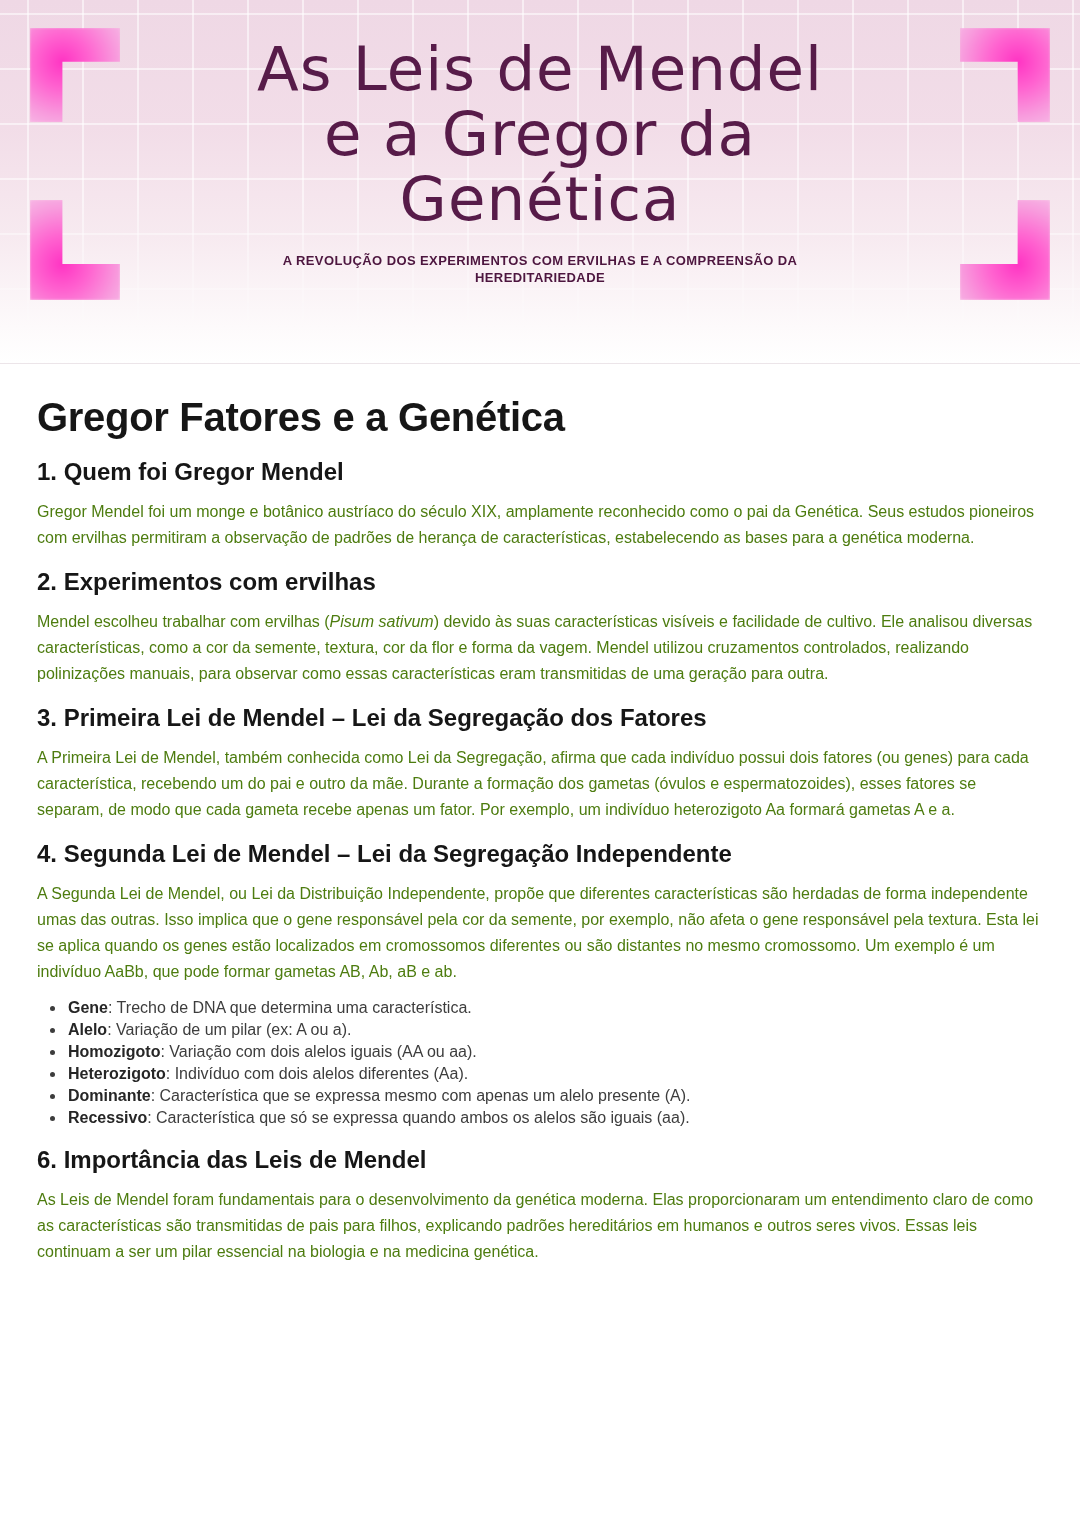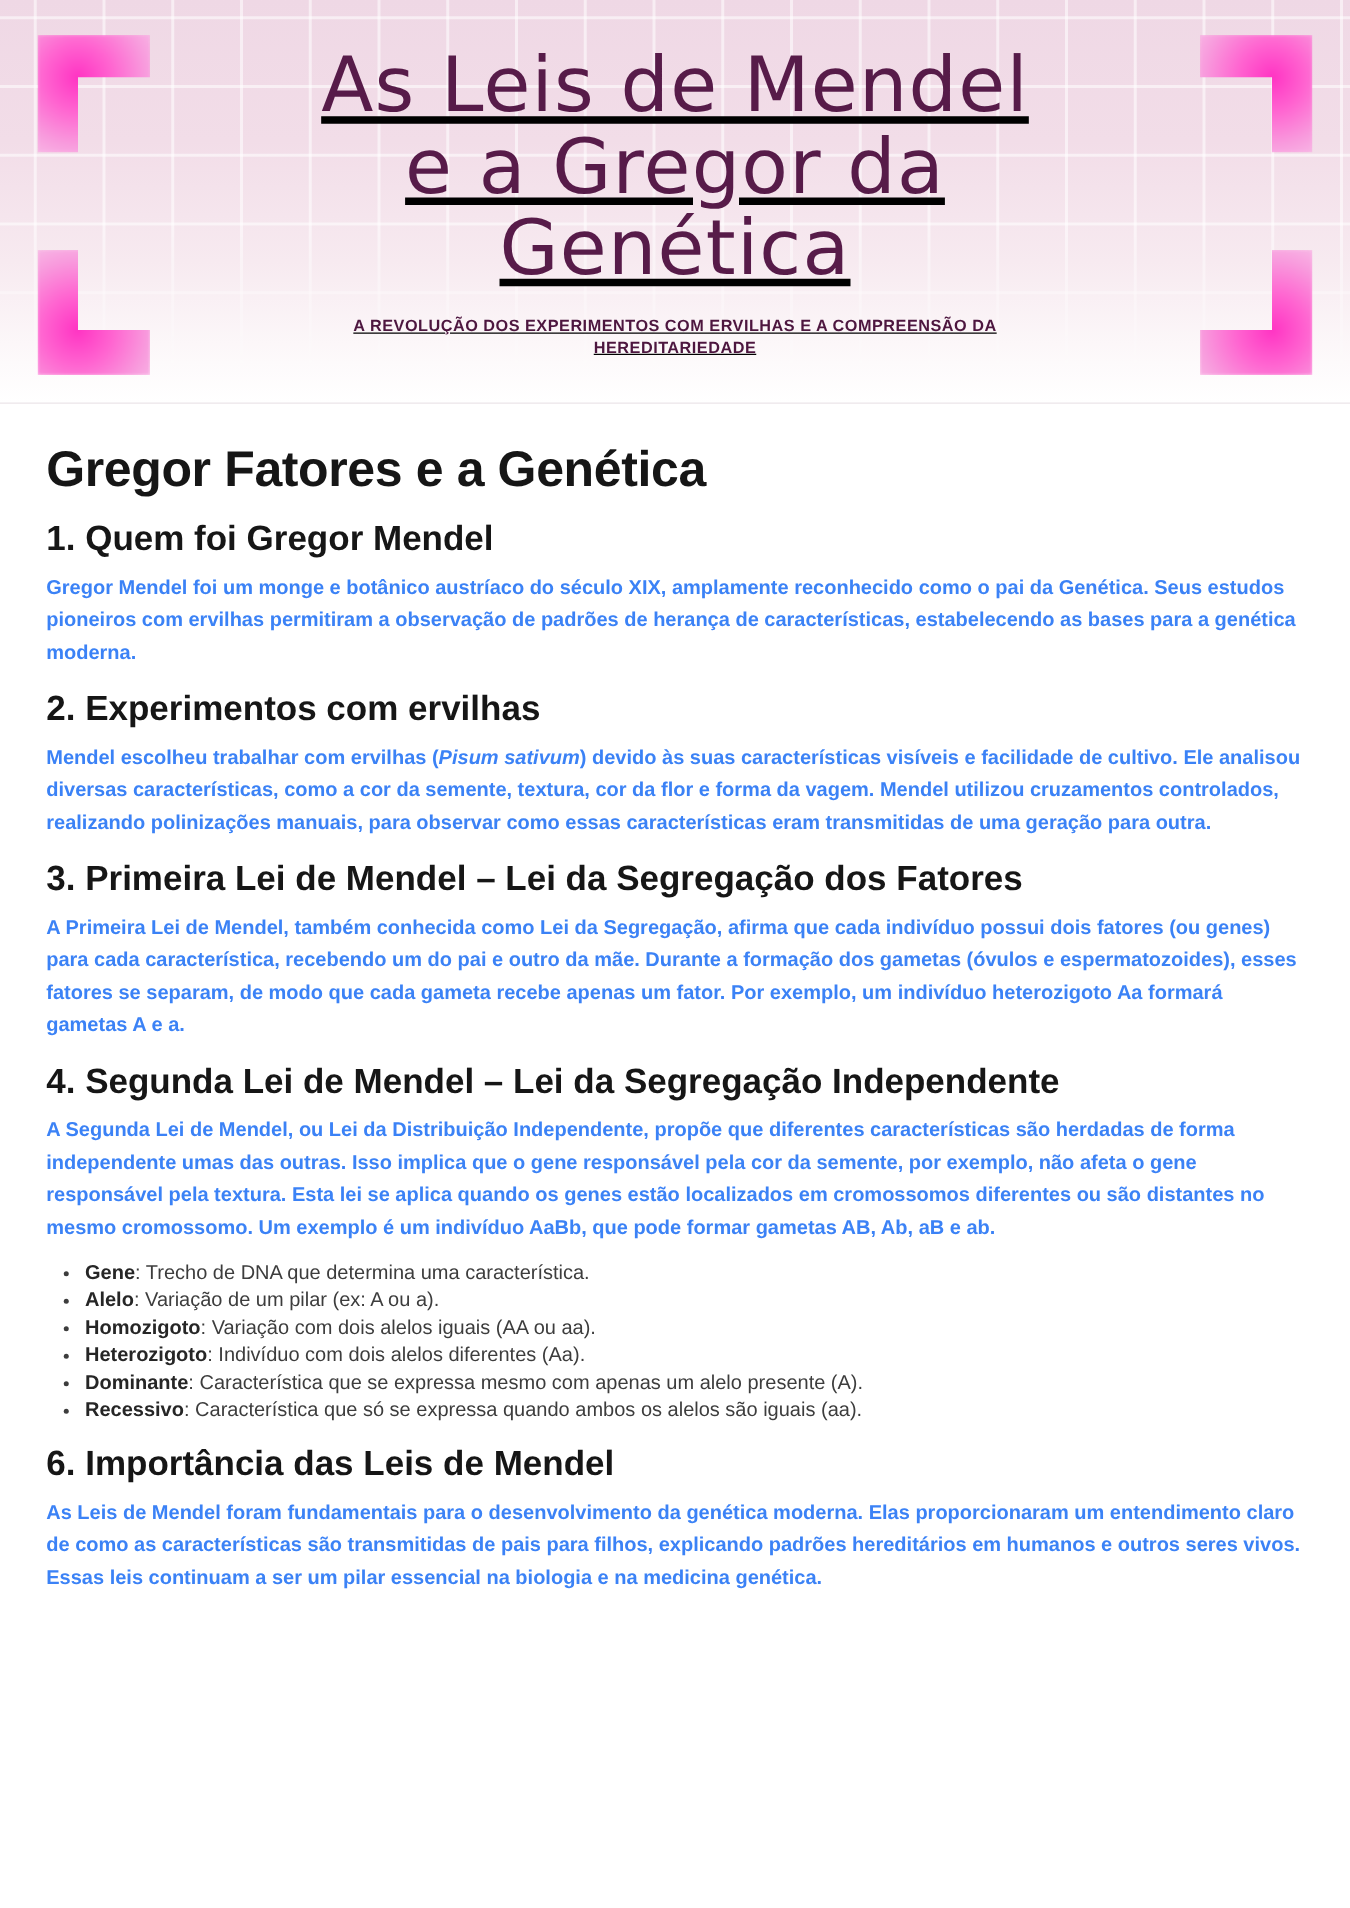--- a/index.html
+++ b/index.html
@@ -4,26 +4,25 @@
 <style>
   html,body { margin:0; padding:0; }
   body { background:#ffffff; font-family:"Liberation Sans", sans-serif; }
   .page {
     position:relative; width:1080px; height:1526px; margin:0 auto;
     background:#ffffff; overflow:hidden;
   }
 
   
   .hero {
-    position:relative; width:100%; height:323px; box-sizing:border-box;
+    position:relative; width:100%; height:364px; box-sizing:border-box;
     background:
       linear-gradient(180deg, #efd8e5 0%, #f2dde8 35%, #f7eaf0 65%, #fdfafb 90%, #ffffff 100%);
     border-bottom:1px solid #ece5e9;
     overflow:hidden;
-    text-decoration:underline;
   }
   .grid-overlay {
     position:absolute; inset:0;
     background-image:
       linear-gradient(rgba(255,255,255,.55) 2px, transparent 2px),
       linear-gradient(90deg, rgba(255,255,255,.55) 2px, transparent 2px);
     background-size:55px 55px;
     background-position:27px 13px;
     -webkit-mask-image:linear-gradient(#000 55%, transparent 100%);
             mask-image:linear-gradient(#000 55%, transparent 100%);
@@ -64,25 +63,25 @@
     font-size:13px; line-height:17px; font-weight:700; letter-spacing:.4px;
   }
 
   
   .content { padding:0 37px; }
   .content h1 {
     margin:29px 0 0; font-size:40px; line-height:48px; font-weight:700;
     color:#161616; letter-spacing:-.3px;
   }
   .content h2 {
-    margin:16px 0 0; font-size:28px; line-height:30px; font-weight:700;
+    margin:16px 0 0; font-size:24px; line-height:30px; font-weight:700;
     color:#161616;
   }
   .content p {
-    margin:12px 0 0; font-size:16px; line-height:26px; color:#3b82f6;font-weight:bold;
+    margin:12px 0 0; font-size:16px; line-height:26px; color:#4d7c0f;
   }
   .content p em { font-style:italic; }
   .content ul {
     margin:12px 0 0; padding-left:29px; list-style:disc;
     font-size:16px; line-height:22px; color:#3d3d3d;
   }
   .content ul li { margin:0; padding-left:2px; }
   .content ul li strong, .content p strong { color:#262626; font-weight:700; }
 </style>
 </head>

